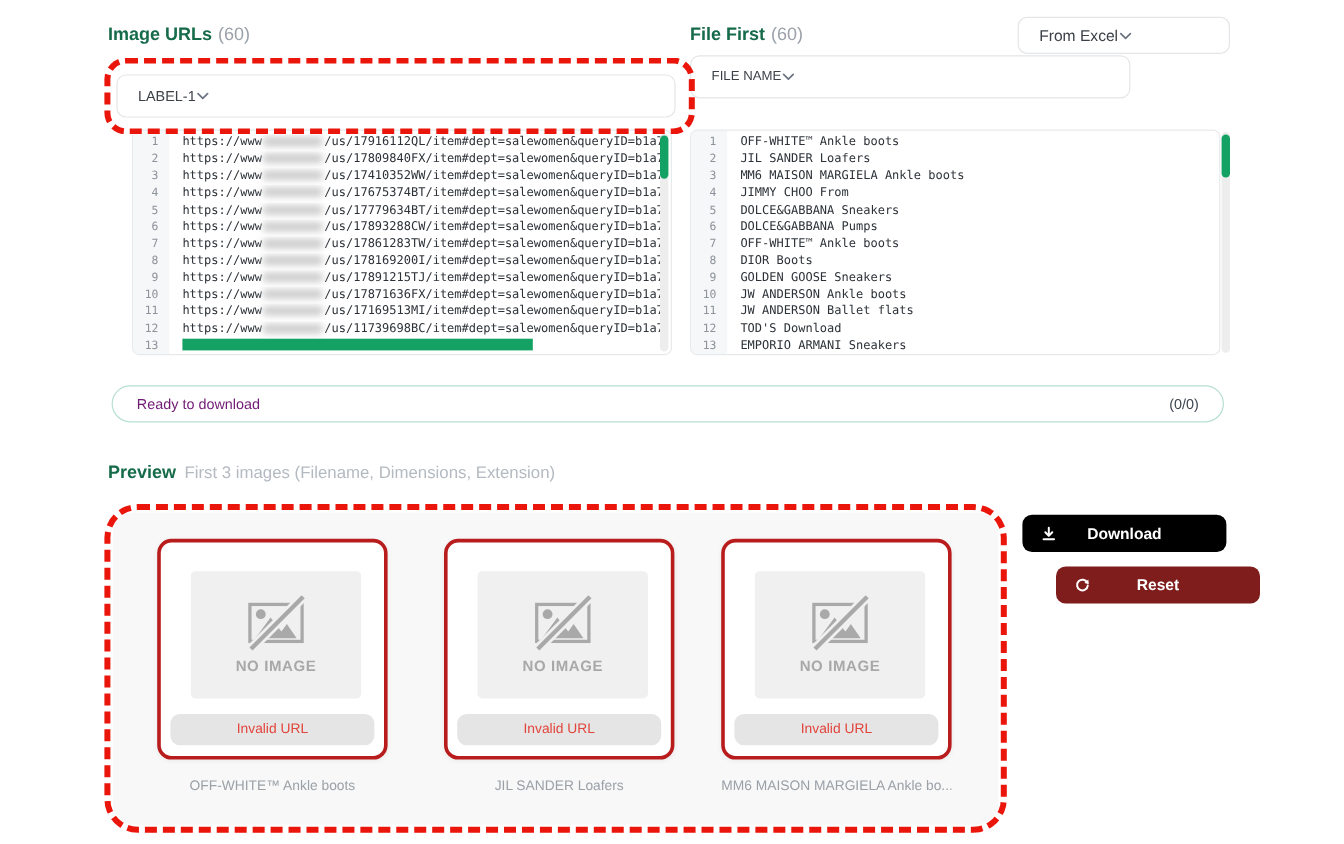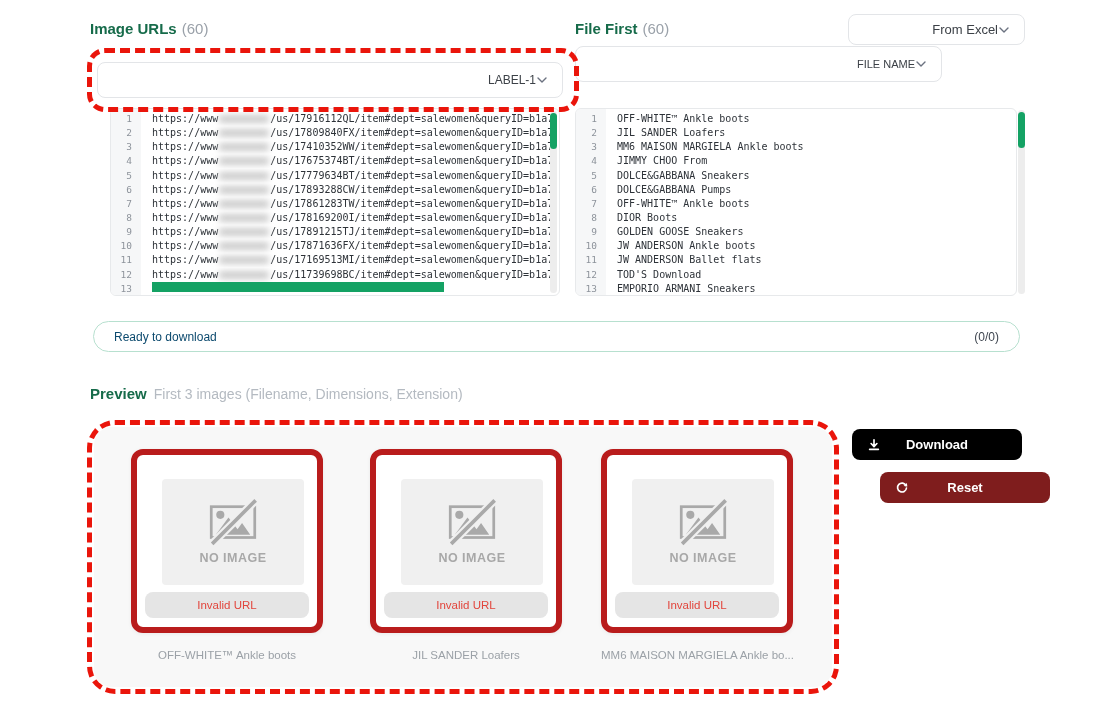--- a/index.html
+++ b/index.html
@@ -11,21 +11,21 @@
 
   
   .sec-title { position:absolute; font-size:15px; font-weight:bold; color:#166b4a; }
   .sec-title .count { font-weight:normal; color:#9aa1a9; margin-left:5px; }
   #left-title  { left:90px;  top:20px; }
   #right-title { left:575px; top:20px; }
 
   
   .select {
     position:absolute; background:#fff; border:1px solid #e3e5e8; border-radius:8px;
-    display:flex; align-items:center; justify-content:flex-end;
+    display:flex; align-items:center; justify-content:flex-start;
     padding:0 14px 0 17px; cursor:pointer; font-size:12px; color:#3c4147;
   }
   #from-excel-select { left:848px; top:14px;  width:177px; height:31px; font-size:13px; }
   #label-select      { left:97px;  top:62px;  width:466px; height:36px; }
   #file-name-select  { left:575px; top:46px;  width:367px; height:36px; }
   .chev { width:12px; height:12px; flex-shrink:0; }
 
   
   .code-panel {
     position:absolute; top:108px; height:188px; background:#ffffff;
@@ -59,39 +59,39 @@
   #url-scroll  { right:2px; top:2px; height:182px; }
   #name-scroll { left:1018px; top:110px; height:184px; }
 
   
   #progress-pill {
     position:absolute; left:93px; top:321px; width:927px; height:31px;
     border:1px solid #b7e0cf; border-radius:16px; background:#fff;
     display:flex; align-items:center; justify-content:space-between; padding:0 20px;
     font-size:12px;
   }
-  #progress-status  { color:#0c4a6e; }
+  #progress-status  { color:#701a75; }
   #progress-counter { color:#3f4650; }
 
   
   #preview-heading { position:absolute; left:90px; top:385px; font-size:15px; }
   #preview-heading .t { font-weight:bold; color:#166b4a; }
   #preview-heading .s { color:#b4bac1; margin-left:7px; font-size:14px; }
 
   
   #preview-box {
     position:absolute; left:94px; top:427px; width:738px; height:260px;
     background:#f8f8f8; border-radius:18px;
   }
   .preview-item { position:absolute; top:22px; width:192px; }
   .preview-item:nth-child(1) { left:37px; }
   .preview-item:nth-child(2) { left:276px; }
   .preview-item:nth-child(3) { left:507px; }
   .card {
-    width:192px; height:184px; background:#fff; border:6px solid #b91c1c; border-radius:12px;
+    width:192px; height:184px; background:#fff; border:3px solid #b91c1c; border-radius:12px;
     box-shadow:0 1px 4px rgba(0,0,0,0.06); position:relative;
   }
   .ph {
     position:absolute; left:25px; top:24px; width:142px; height:106px;
     background:#f0f0f0; border-radius:4px;
     display:flex; flex-direction:column; align-items:center; justify-content:center; gap:4px;
   }
   .ph-label { font-size:12.5px; font-weight:bold; color:#a8a8a8; letter-spacing:0.5px; }
   .badge {
     position:absolute; left:8px; right:8px; bottom:9px; height:26px; border-radius:8px;

